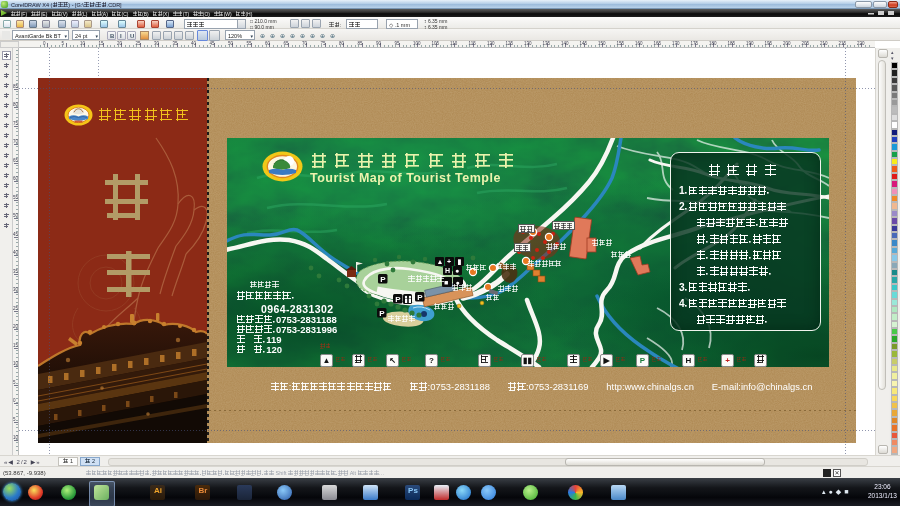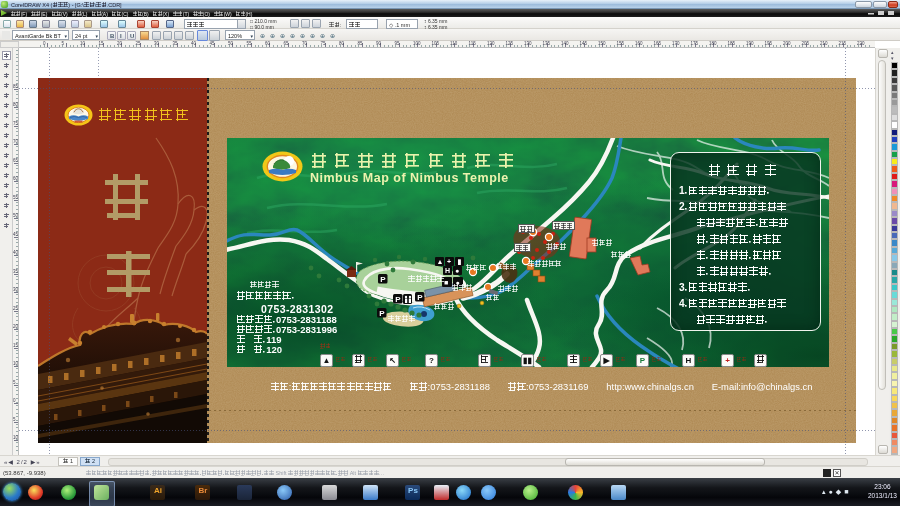--- a/index.html
+++ b/index.html
@@ -992,23 +992,23 @@
 <svg class="ab" style="left:262px;top:151px;" width="41" height="31" viewBox="0 0 41 31">
  <ellipse cx="20.5" cy="15.5" rx="20" ry="15" fill="#f2c818"></ellipse>
  <ellipse cx="20.5" cy="15.5" rx="15.2" ry="11" fill="#fdf6e0"></ellipse>
  <ellipse cx="20.5" cy="15.5" rx="15.2" ry="11" fill="none" stroke="#e2881e" stroke-width="1.4"></ellipse>
  <circle cx="27" cy="10" r="5" fill="#fff"></circle>
  <path d="M11,15 C13,10 18,7.5 22,9 C26,10.5 29,14 28,17 Q20,20.5 11,17 Z" fill="#3a8a3a"></path>
  <path d="M12,13 C14,9.5 19,8 22,9.5" stroke="#2a6a2a" stroke-width="0.8" fill="none"></path>
  <path d="M7,19 Q14,16.5 20.5,19 Q27,16.5 34,19 L34,22 Q20.5,26 7,22 Z" fill="#3a7ac2"></path>
 </svg>
 <div class="ab bigt" style="left:307px;top:151.5px;font-size:16.5px;color:#e9f3ac;white-space:nowrap;font-weight:bold;"><i class="k b"></i><i class="k c"></i><i class="k b"></i><i class="k b"></i><i class="k c"></i><i class="k c"></i><i class="k b"></i><i class="k c"></i><i class="k a"></i></div>
-<div class="ab " style="left:310px;top:170.5px;font-size:12.5px;color:#edf3ae;white-space:nowrap;letter-spacing:.5px;font-weight:bold;">Nimbus Map of Nimbus Temple</div>
+<div class="ab " style="left:310px;top:170.5px;font-size:12.5px;color:#edf3ae;white-space:nowrap;letter-spacing:.5px;font-weight:bold;">Tourist Map of Tourist Temple</div>
 <div class="ab " style="left:236px;top:290px;font-size:9.5px;color:#fff;white-space:nowrap;font-weight:bold;"><i class="k b"></i><i class="k c"></i><i class="k c"></i><i class="k c"></i><i class="k a"></i><i class="k c"></i><i class="p"></i></div>
-<div class="ab " style="left:261px;top:302.5px;font-size:10.5px;color:#fff;white-space:nowrap;font-weight:bold;letter-spacing:.4px;">0753-2831302</div>
+<div class="ab " style="left:261px;top:302.5px;font-size:10.5px;color:#fff;white-space:nowrap;font-weight:bold;letter-spacing:.4px;">0964-2831302</div>
 <div class="ab " style="left:236px;top:313.5px;font-size:9.5px;color:#fff;white-space:nowrap;font-weight:bold;"><i class="k c"></i><i class="k b"></i><i class="k a"></i><i class="k c"></i><i class="p"></i>0753-2831188</div>
 <div class="ab " style="left:236px;top:323.5px;font-size:9.5px;color:#fff;white-space:nowrap;font-weight:bold;"><i class="k b"></i><i class="k c"></i><i class="k b"></i><i class="k a"></i><i class="p"></i>0753-2831996</div>
 <div class="ab " style="left:236px;top:333.5px;font-size:9.5px;color:#fff;white-space:nowrap;font-weight:bold;"><i class="k a"></i><i class="sp"></i><i class="k a"></i><i class="p"></i>119</div>
 <div class="ab " style="left:236px;top:343.5px;font-size:9.5px;color:#fff;white-space:nowrap;font-weight:bold;"><i class="k b"></i><i class="sp"></i><i class="k b"></i><i class="p"></i>120</div>
 <div class="ab " style="left:250px;top:280px;font-size:7.5px;color:#fff;white-space:nowrap;font-weight:bold;text-shadow:0 0 1px #000;"><i class="k c"></i><i class="k c"></i><i class="k b"></i><i class="k a"></i></div>
 <div class="ab " style="left:408px;top:274.5px;font-size:7.5px;color:#fff;white-space:nowrap;font-weight:bold;text-shadow:0 0 1.5px #000,0 0 1.5px #000;"><i class="k a"></i><i class="k b"></i><i class="k a"></i><i class="k b"></i><i class="k a"></i></div>
 <div class="ab " style="left:452px;top:284px;font-size:7px;color:#fff;white-space:nowrap;font-weight:bold;"><i class="k b"></i><i class="k a"></i><i class="k b"></i></div>
 <div class="ab " style="left:434px;top:303px;font-size:7px;color:#fff;white-space:nowrap;font-weight:bold;"><i class="k c"></i><i class="k c"></i><i class="k b"></i></div>
 <div class="ab " style="left:388px;top:315px;font-size:7px;color:#fff;white-space:nowrap;font-weight:bold;"><i class="k a"></i><i class="k c"></i><i class="k b"></i><i class="k a"></i></div>
 <div class="ab " style="left:466px;top:264px;font-size:7px;color:#fff;white-space:nowrap;font-weight:bold;"><i class="k c"></i><i class="k c"></i><i class="k c"></i></div>

